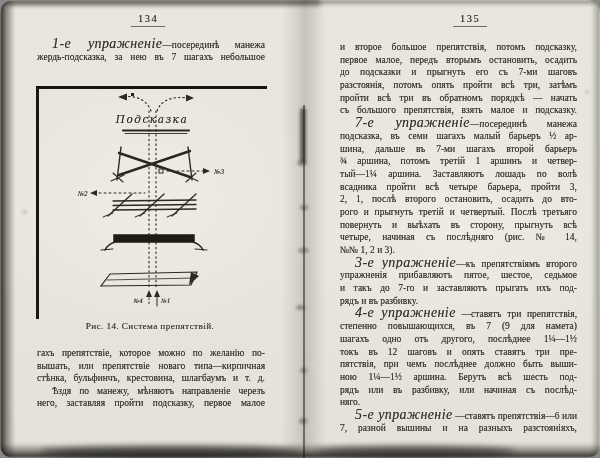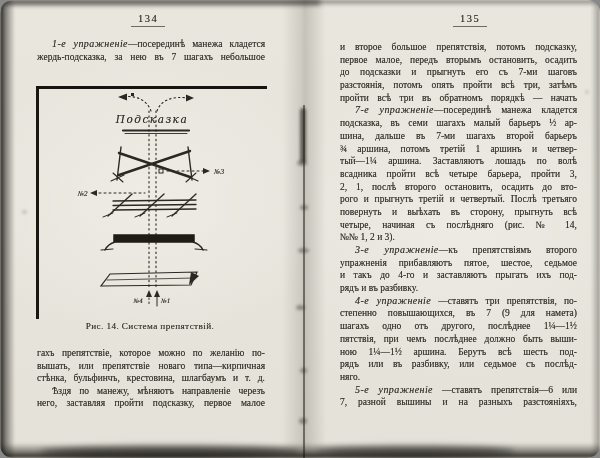--- a/index.html
+++ b/index.html
@@ -16,21 +16,21 @@
   }
   .abs{position:absolute;}
   .pgnum{width:60px;text-align:center;font-size:10.5px;letter-spacing:1.5px;}
   .pgnum span{display:inline-block;border-bottom:1px solid #6d6a62;padding:0 7px 2px 7px;}
   .col{font-size:9.5px;}
   .line{height:12.7px;line-height:12.7px;text-align:justify;text-align-last:justify;overflow:hidden;}
   .lp .line{height:12.9px;line-height:12.9px;}
   .lb .line{height:12.6px;line-height:12.6px;}
   .line.end{text-align-last:left;}
   .line.ind{padding-left:15px;}
-  .exhead{font-style:italic;font-size:10px;letter-spacing:0.4px;}
+  .exhead{font-style:italic;font-size:14px;letter-spacing:0.4px;}
   #figframe{border-top:3.5px solid #17140f;border-left:3.5px solid #1a1712;text-decoration:underline;}
   #figcaption{text-align:center;font-size:9.2px;letter-spacing:0.4px;color:#3d3932;}
   .shadow{pointer-events:none;}
   #edge-left{left:0;top:0;width:15px;height:458px;
     background:linear-gradient(90deg, rgba(22,19,15,0.95) 0%, rgba(22,19,15,0.45) 40%, rgba(22,19,15,0) 100%);
     filter:blur(1.2px);}
   #edge-top{left:0;top:0;width:600px;height:7px;
     background:linear-gradient(180deg, rgba(40,36,30,0.45) 0%, rgba(40,36,30,0) 100%);filter:blur(1px);}
   #edge-top-dark{left:0;top:0;width:320px;height:5px;background:rgba(25,22,17,0.5);filter:blur(2.5px);}
   #edge-bottom{left:0;top:443px;width:600px;height:15px;
@@ -162,41 +162,43 @@
   <div class="abs pgnum" style="left:440px;top:13px;">
     <span>135</span>
   </div>
 
   <div class="abs col" style="left:340px;top:41px;width:237px;">
     <div class="line">и второе большое препятствія, потомъ подсказку,</div>
     <div class="line">первое малое, передъ вторымъ остановить, осадить</div>
     <div class="line">до подсказки и прыгнуть его съ 7-ми шаговъ</div>
     <div class="line">разстоянія, потомъ опять пройти всѣ три, затѣмъ</div>
     <div class="line">пройти всѣ три въ обратномъ порядкѣ — начать</div>
+    <div class="line">съ большого препятствія, взять малое и подсказку.</div>
     <div class="line ind"><span class="exhead">7-е упражненіе</span><span>—посерединѣ манежа кладется</span></div>
     <div class="line">подсказка, въ семи шагахъ малый барьеръ ½ ар-</div>
     <div class="line">шина, дальше въ 7-ми шагахъ второй барьеръ</div>
     <div class="line">¾ аршина, потомъ третій 1 аршинъ и четвер-</div>
     <div class="line">тый—1¼ аршина. Заставляютъ лошадь по волѣ</div>
     <div class="line">всадника пройти всѣ четыре барьера, пройти 3,</div>
     <div class="line">2, 1, послѣ второго остановить, осадить до вто-</div>
     <div class="line">рого и прыгнуть третій и четвертый. Послѣ третьяго</div>
     <div class="line">повернуть и выѣхать въ сторону, прыгнуть всѣ</div>
     <div class="line">четыре, начиная съ послѣдняго (рис. № 14,</div>
     <div class="line end">№№ 1, 2 и 3).</div>
     <div class="line ind"><span class="exhead">3-е упражненіе</span><span>—къ препятствіямъ второго</span></div>
     <div class="line">упражненія прибавляютъ пятое, шестое, седьмое</div>
-    <div class="line">и такъ до 4-го и заставляютъ прыгать ихъ под-</div>
+    <div class="line">и такъ до 7-го и заставляютъ прыгать ихъ под-</div>
     <div class="line end">рядъ и въ разбивку.</div>
     <div class="line ind"><span class="exhead">4-е упражненіе</span><span> —ставятъ три препятствія, по-</span></div>
     <div class="line">степенно повышающихся, въ 7 (9 для намета)</div>
     <div class="line">шагахъ одно отъ другого, послѣднее 1¼—1½</div>
+    <div class="line">токъ въ 12 шаговъ и опять ставятъ три пре-</div>
     <div class="line">пятствія, при чемъ послѣднее должно быть выши-</div>
     <div class="line">ною 1¼—1½ аршина. Берутъ всѣ шесть под-</div>
-    <div class="line">рядъ или въ разбивку, или седьмое съ послѣд-</div>
+    <div class="line">рядъ или въ разбивку, или начиная съ послѣд-</div>
     <div class="line end">няго.</div>
     <div class="line ind"><span class="exhead">5-е упражненіе</span><span> —ставятъ препятствія—6 или</span></div>
     <div class="line">7, разной вышины и на разныхъ разстояніяхъ,</div>
   </div>
 
   <div id="gutter" class="abs shadow"></div>
   <div id="spine" class="abs shadow"></div>
   <div id="spine-top" class="abs shadow"></div>
   <div class="abs smudge" style="left:297px;top:160px;width:10px;height:6px;"></div>
   <div class="abs smudge" style="left:300px;top:205px;width:8px;height:5px;"></div>

